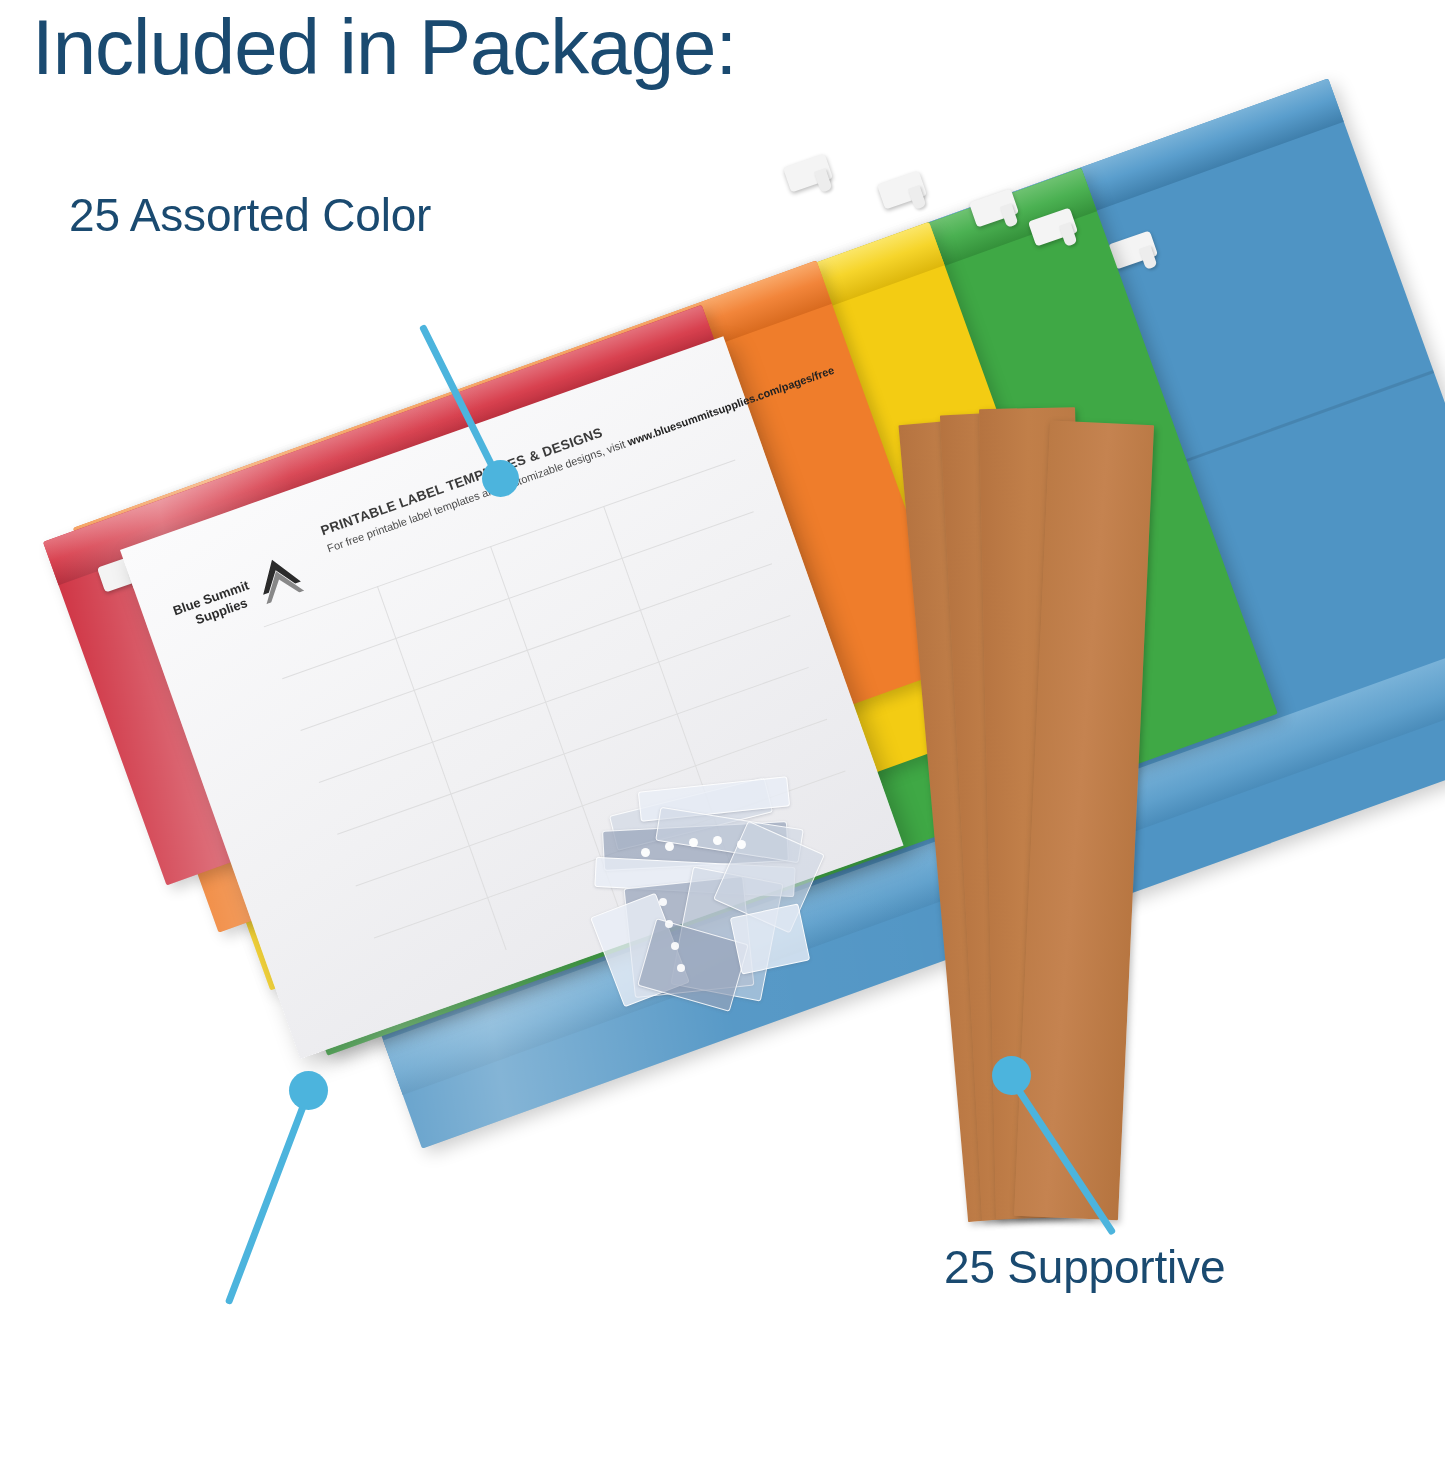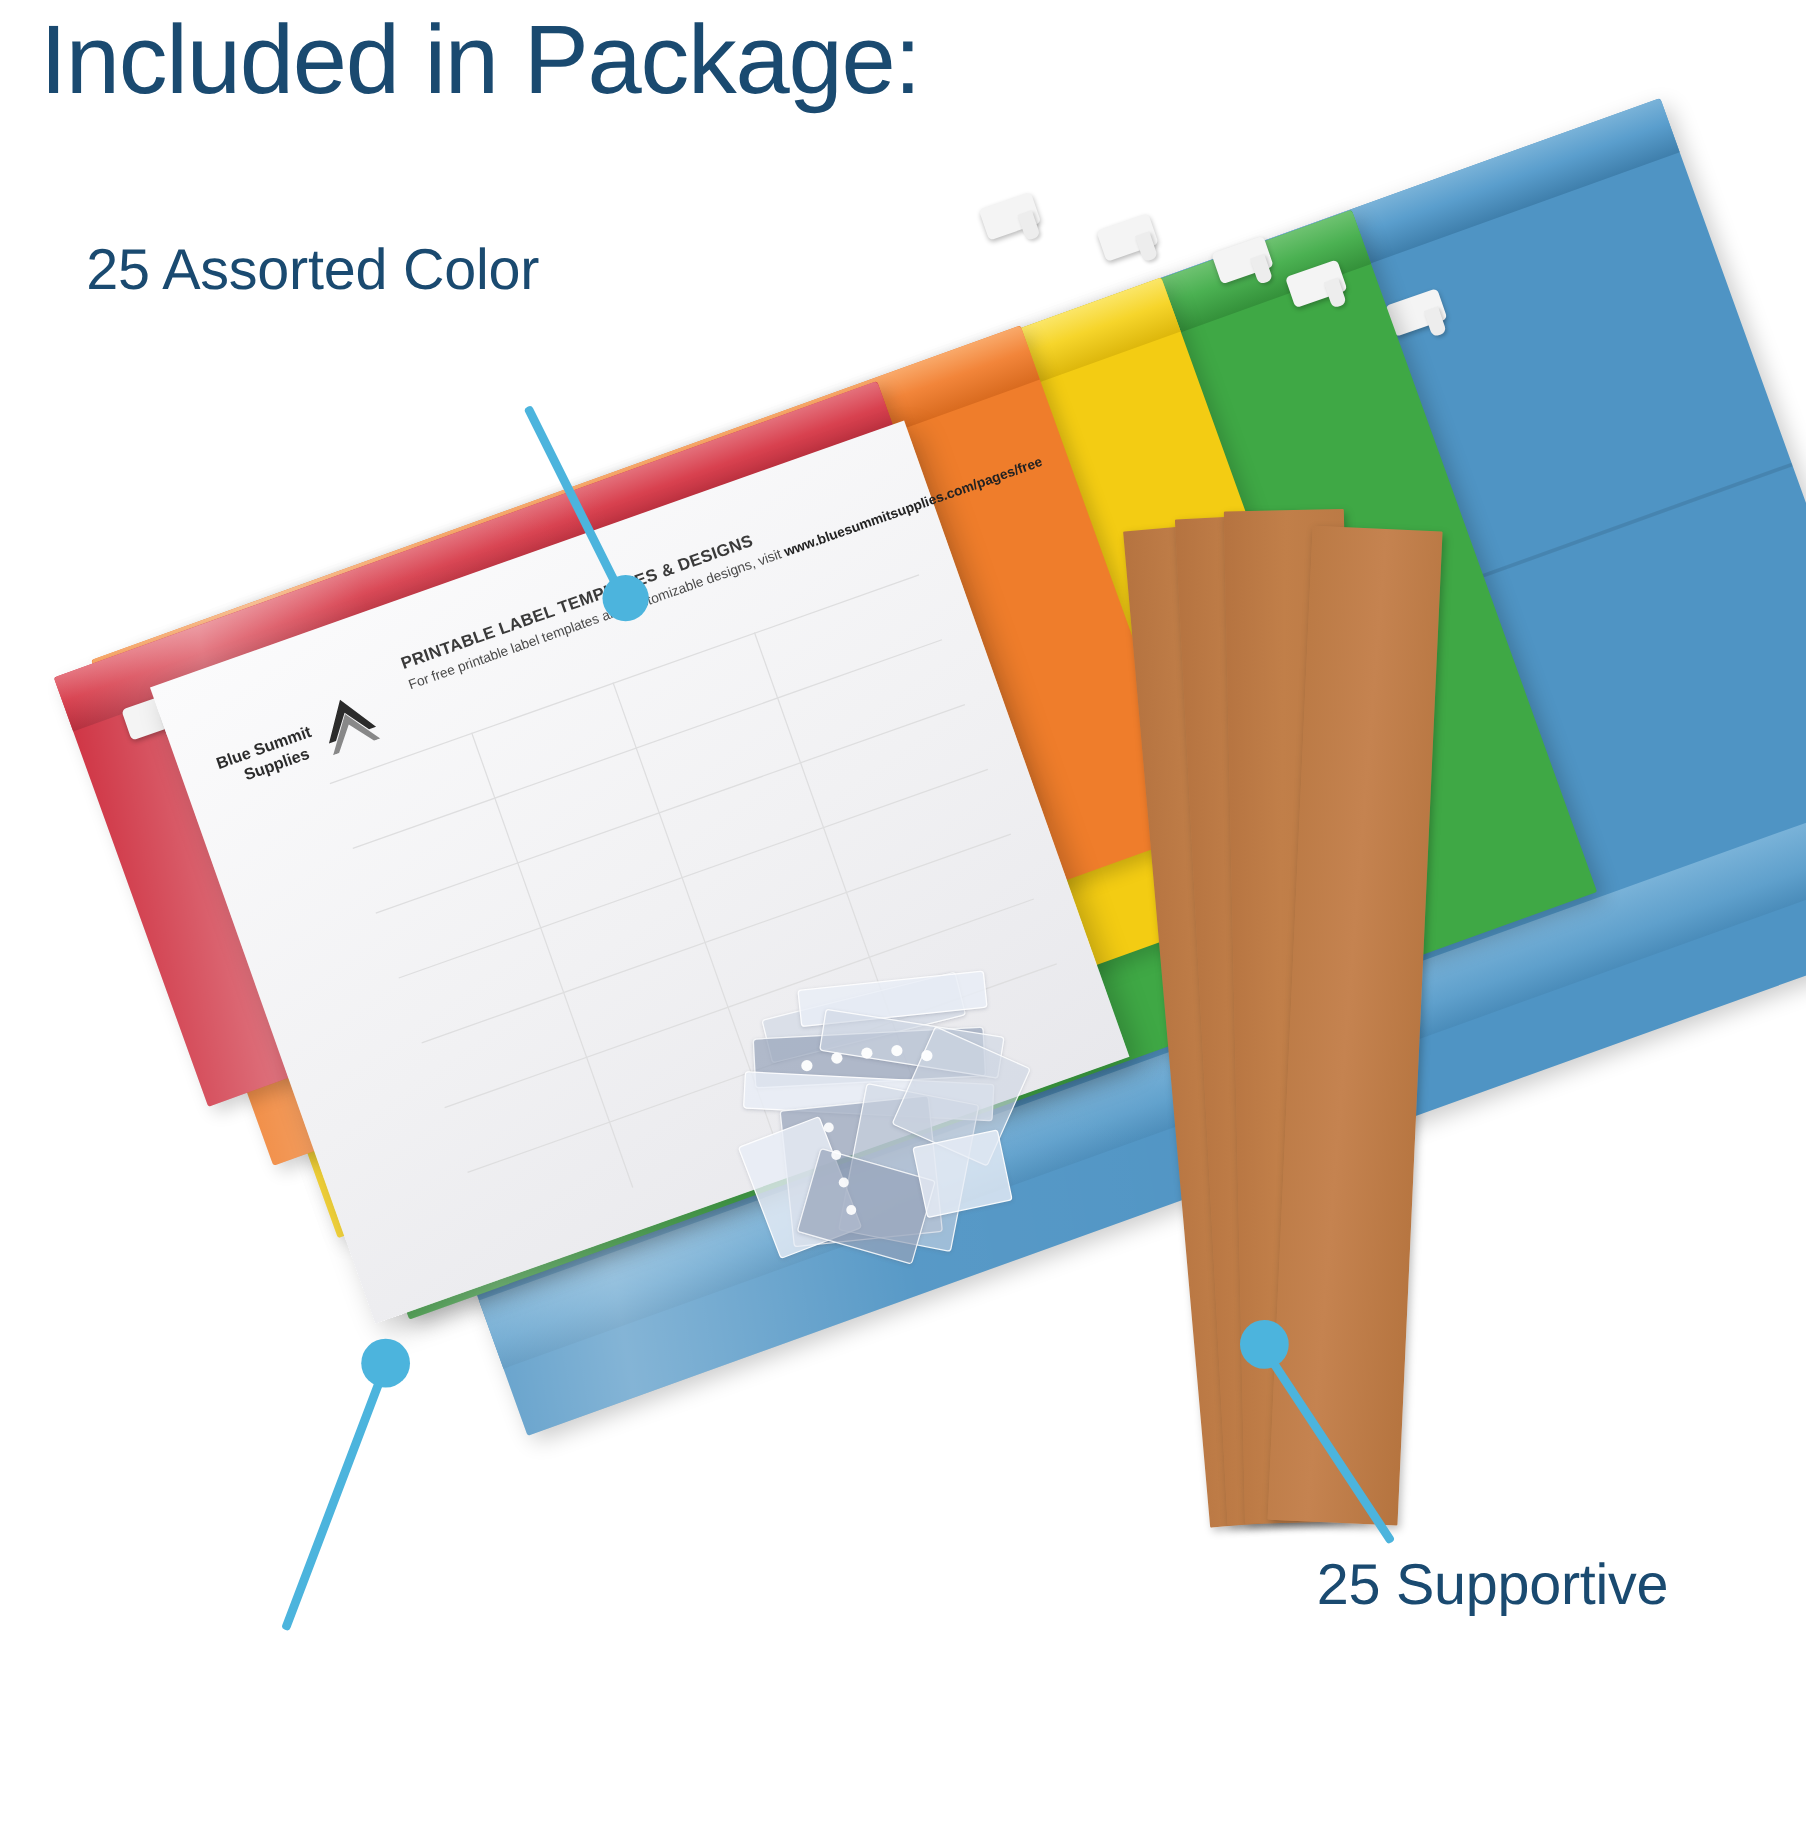--- a/index.html
+++ b/index.html
@@ -17,21 +17,21 @@
     font-size:78px; font-weight:400; letter-spacing:-1px;
     color:#1a4a70; white-space:nowrap;
   }
   .callout-text {
     position:absolute;
     font-size:46px; font-weight:400; line-height:1.30;
     color:#1a4a70; letter-spacing:-0.2px;
   }
   #label-folders   { left:30px;  top:186px;  width:600px;margin-left:39px; }
   #label-tabs      { left:26px;  top:1328px; width:760px; }
-  #label-cardboard { left:944px; top:1238px; width:500px;text-align:center; }
+  #label-cardboard { left:944px; top:1238px; width:500px; }
 
   
   .dot {
     position:absolute; border-radius:50%;
     background:#4cb4dd; z-index:60;
   }
   .leader {
     position:absolute; background:#4cb4dd;
     transform-origin:0 50%; border-radius:3px; z-index:59;
   }

